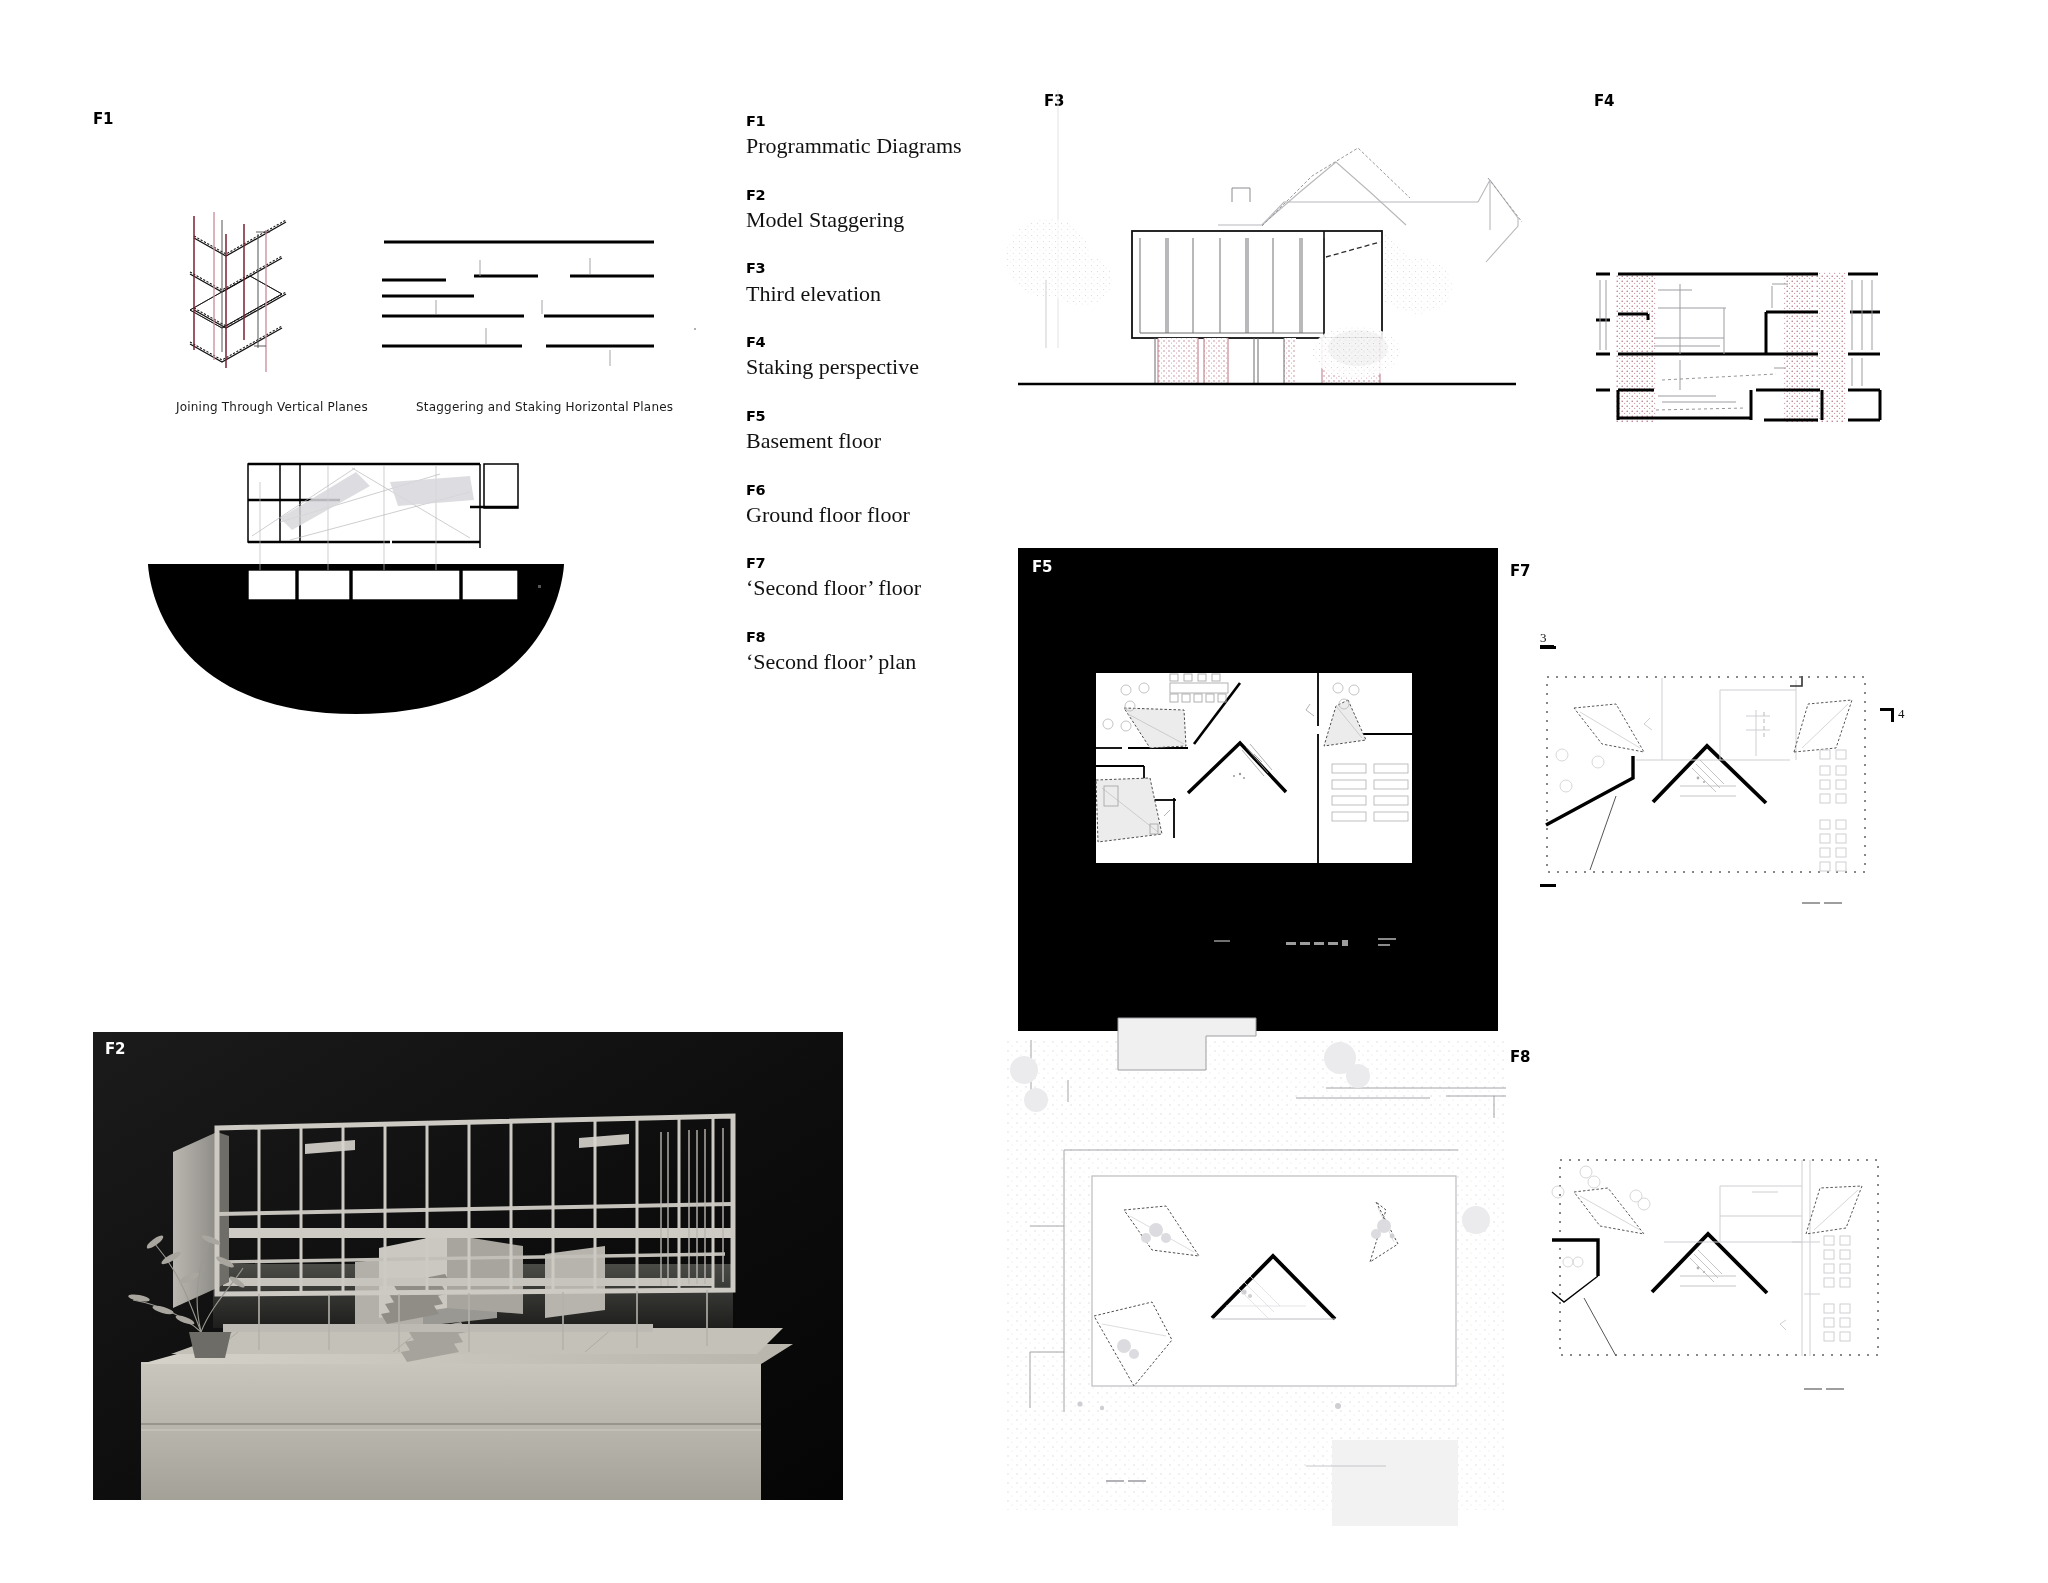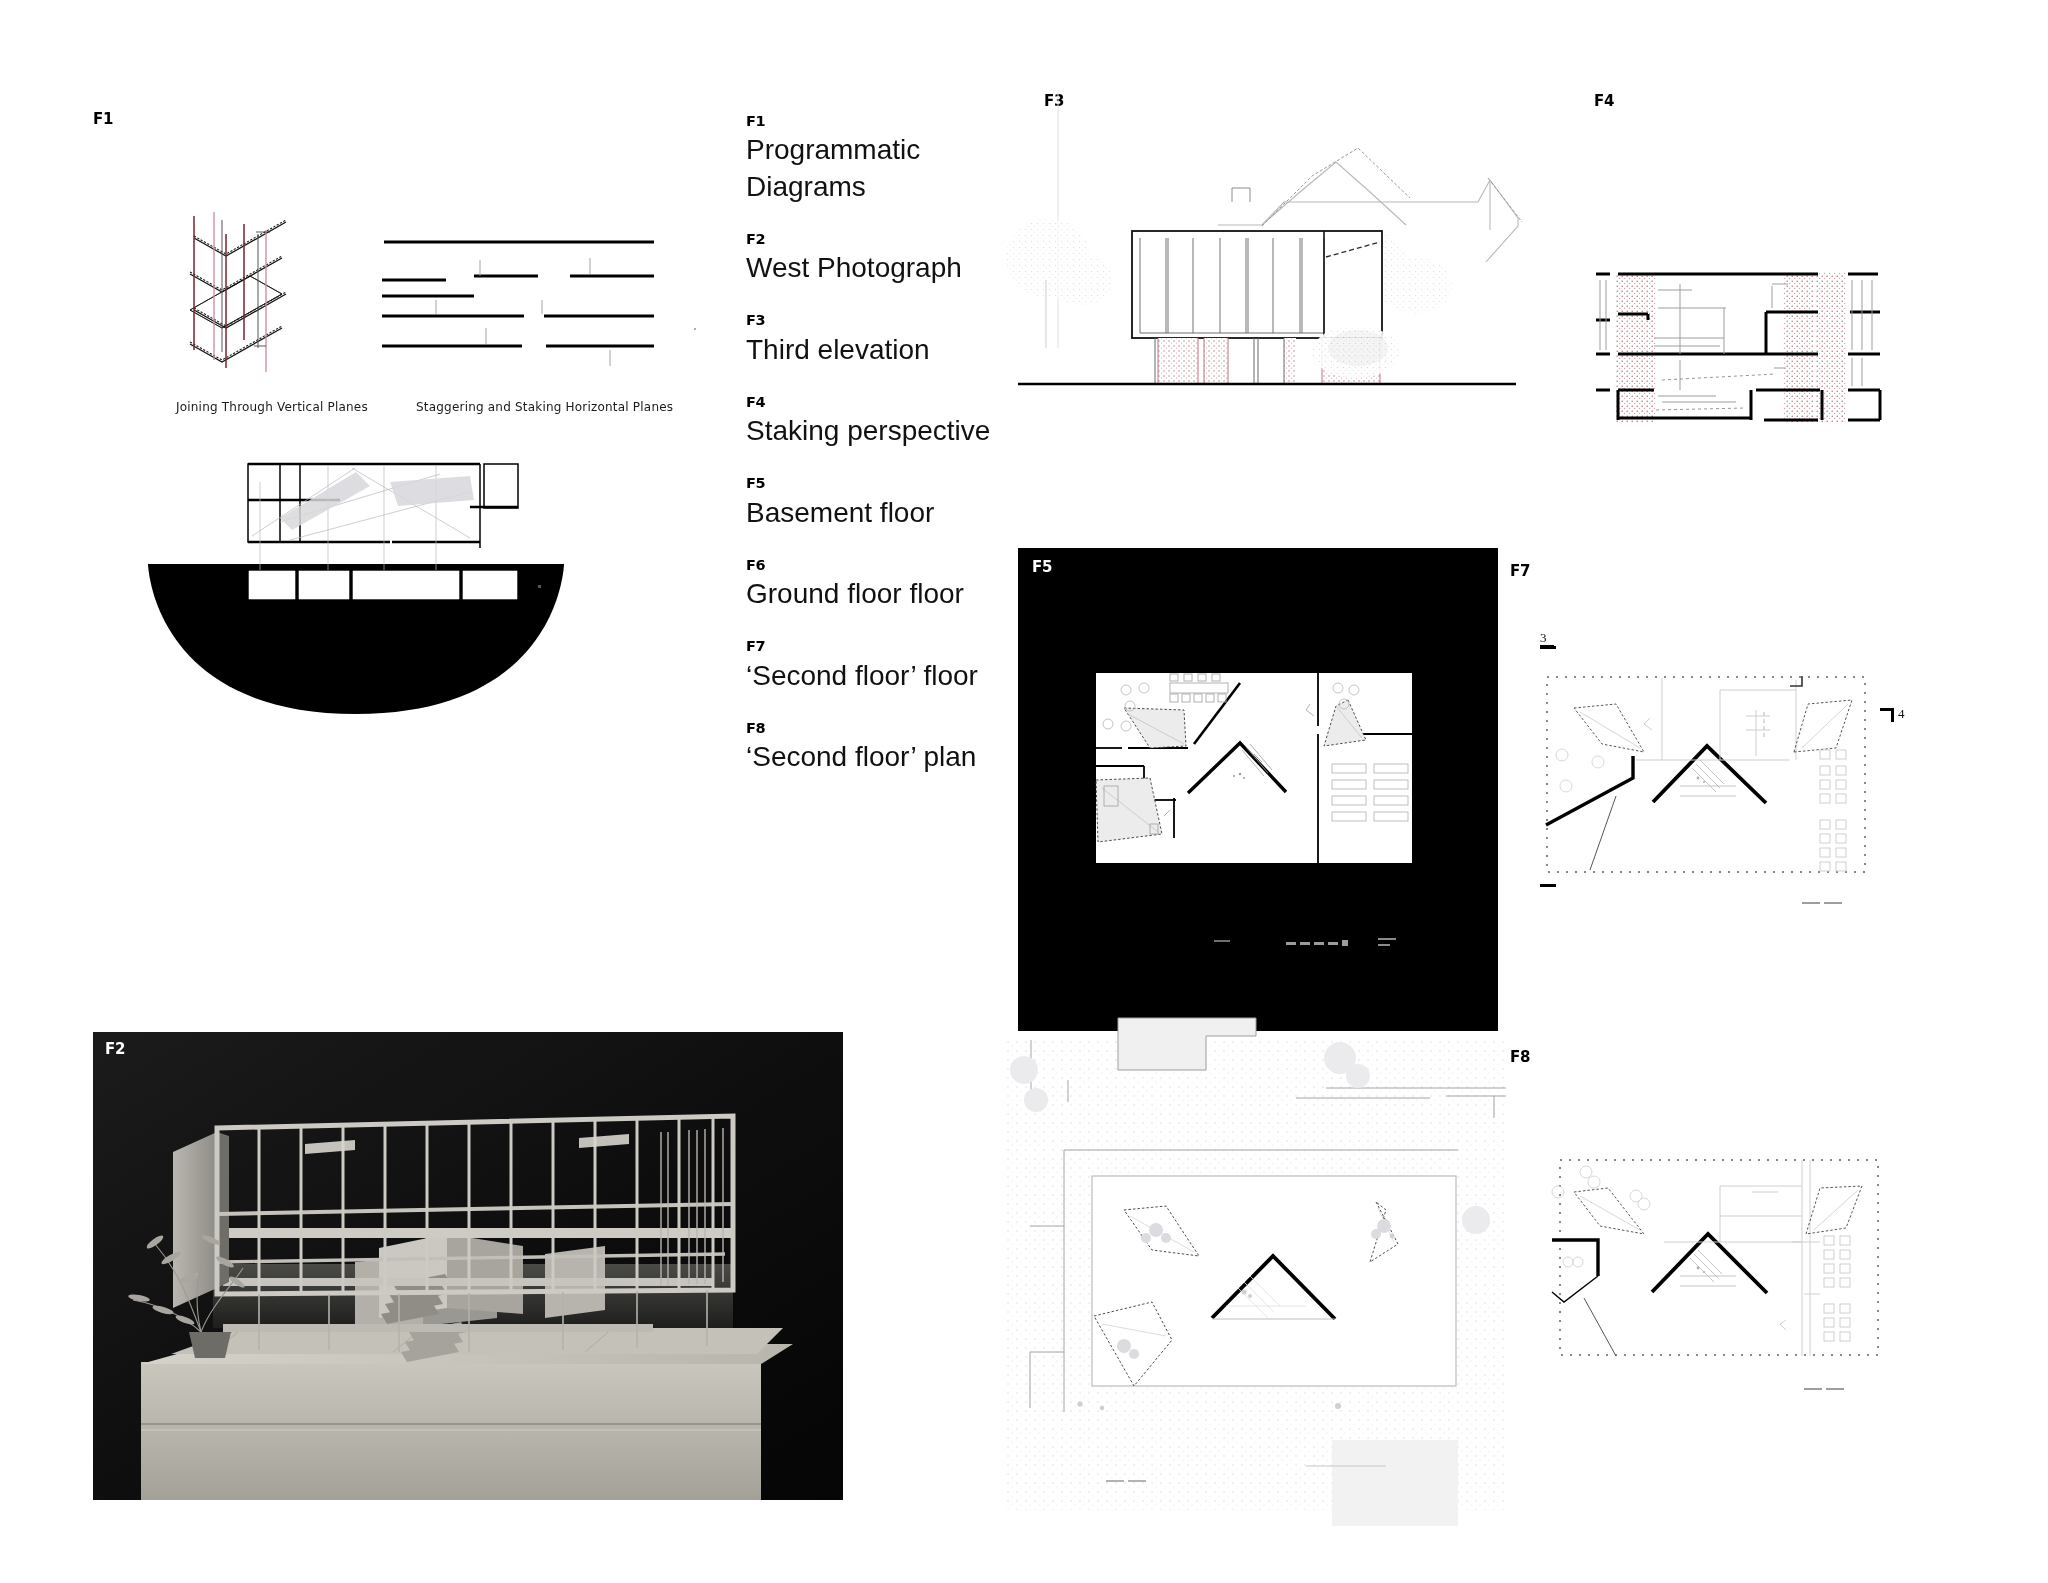--- a/index.html
+++ b/index.html
@@ -39,22 +39,22 @@
   .leg-item { margin-bottom: 25px; }
   .leg-code {
     font-family: "DejaVu Sans", sans-serif;
     font-weight: bold;
     font-size: 14.5px;
     letter-spacing: -0.3px;
     color: #000;
     line-height: 1.25;
   }
   .leg-desc {
-    font-family: Liberation Sans, sans-serif;
-    font-size: 28px;
+    font-family: Liberation Serif, serif;
+    font-size: 22px;
     color: #111;
     line-height: 1.3;
     margin-top: 2px;
   }
 
   
   .panel { position: absolute; }
   .panel svg { display: block; overflow: visible; }
 
   
@@ -896,21 +896,21 @@
     </svg>
   </div>
 
   <div id="legend">
     <div class="leg-item">
       <div class="leg-code">F1</div>
       <div class="leg-desc">Programmatic Diagrams</div>
     </div>
     <div class="leg-item">
       <div class="leg-code">F2</div>
-      <div class="leg-desc">West Photograph</div>
+      <div class="leg-desc">Model Staggering</div>
     </div>
     <div class="leg-item">
       <div class="leg-code">F3</div>
       <div class="leg-desc">Third elevation</div>
     </div>
     <div class="leg-item">
       <div class="leg-code">F4</div>
       <div class="leg-desc">Staking perspective</div>
     </div>
     <div class="leg-item">

